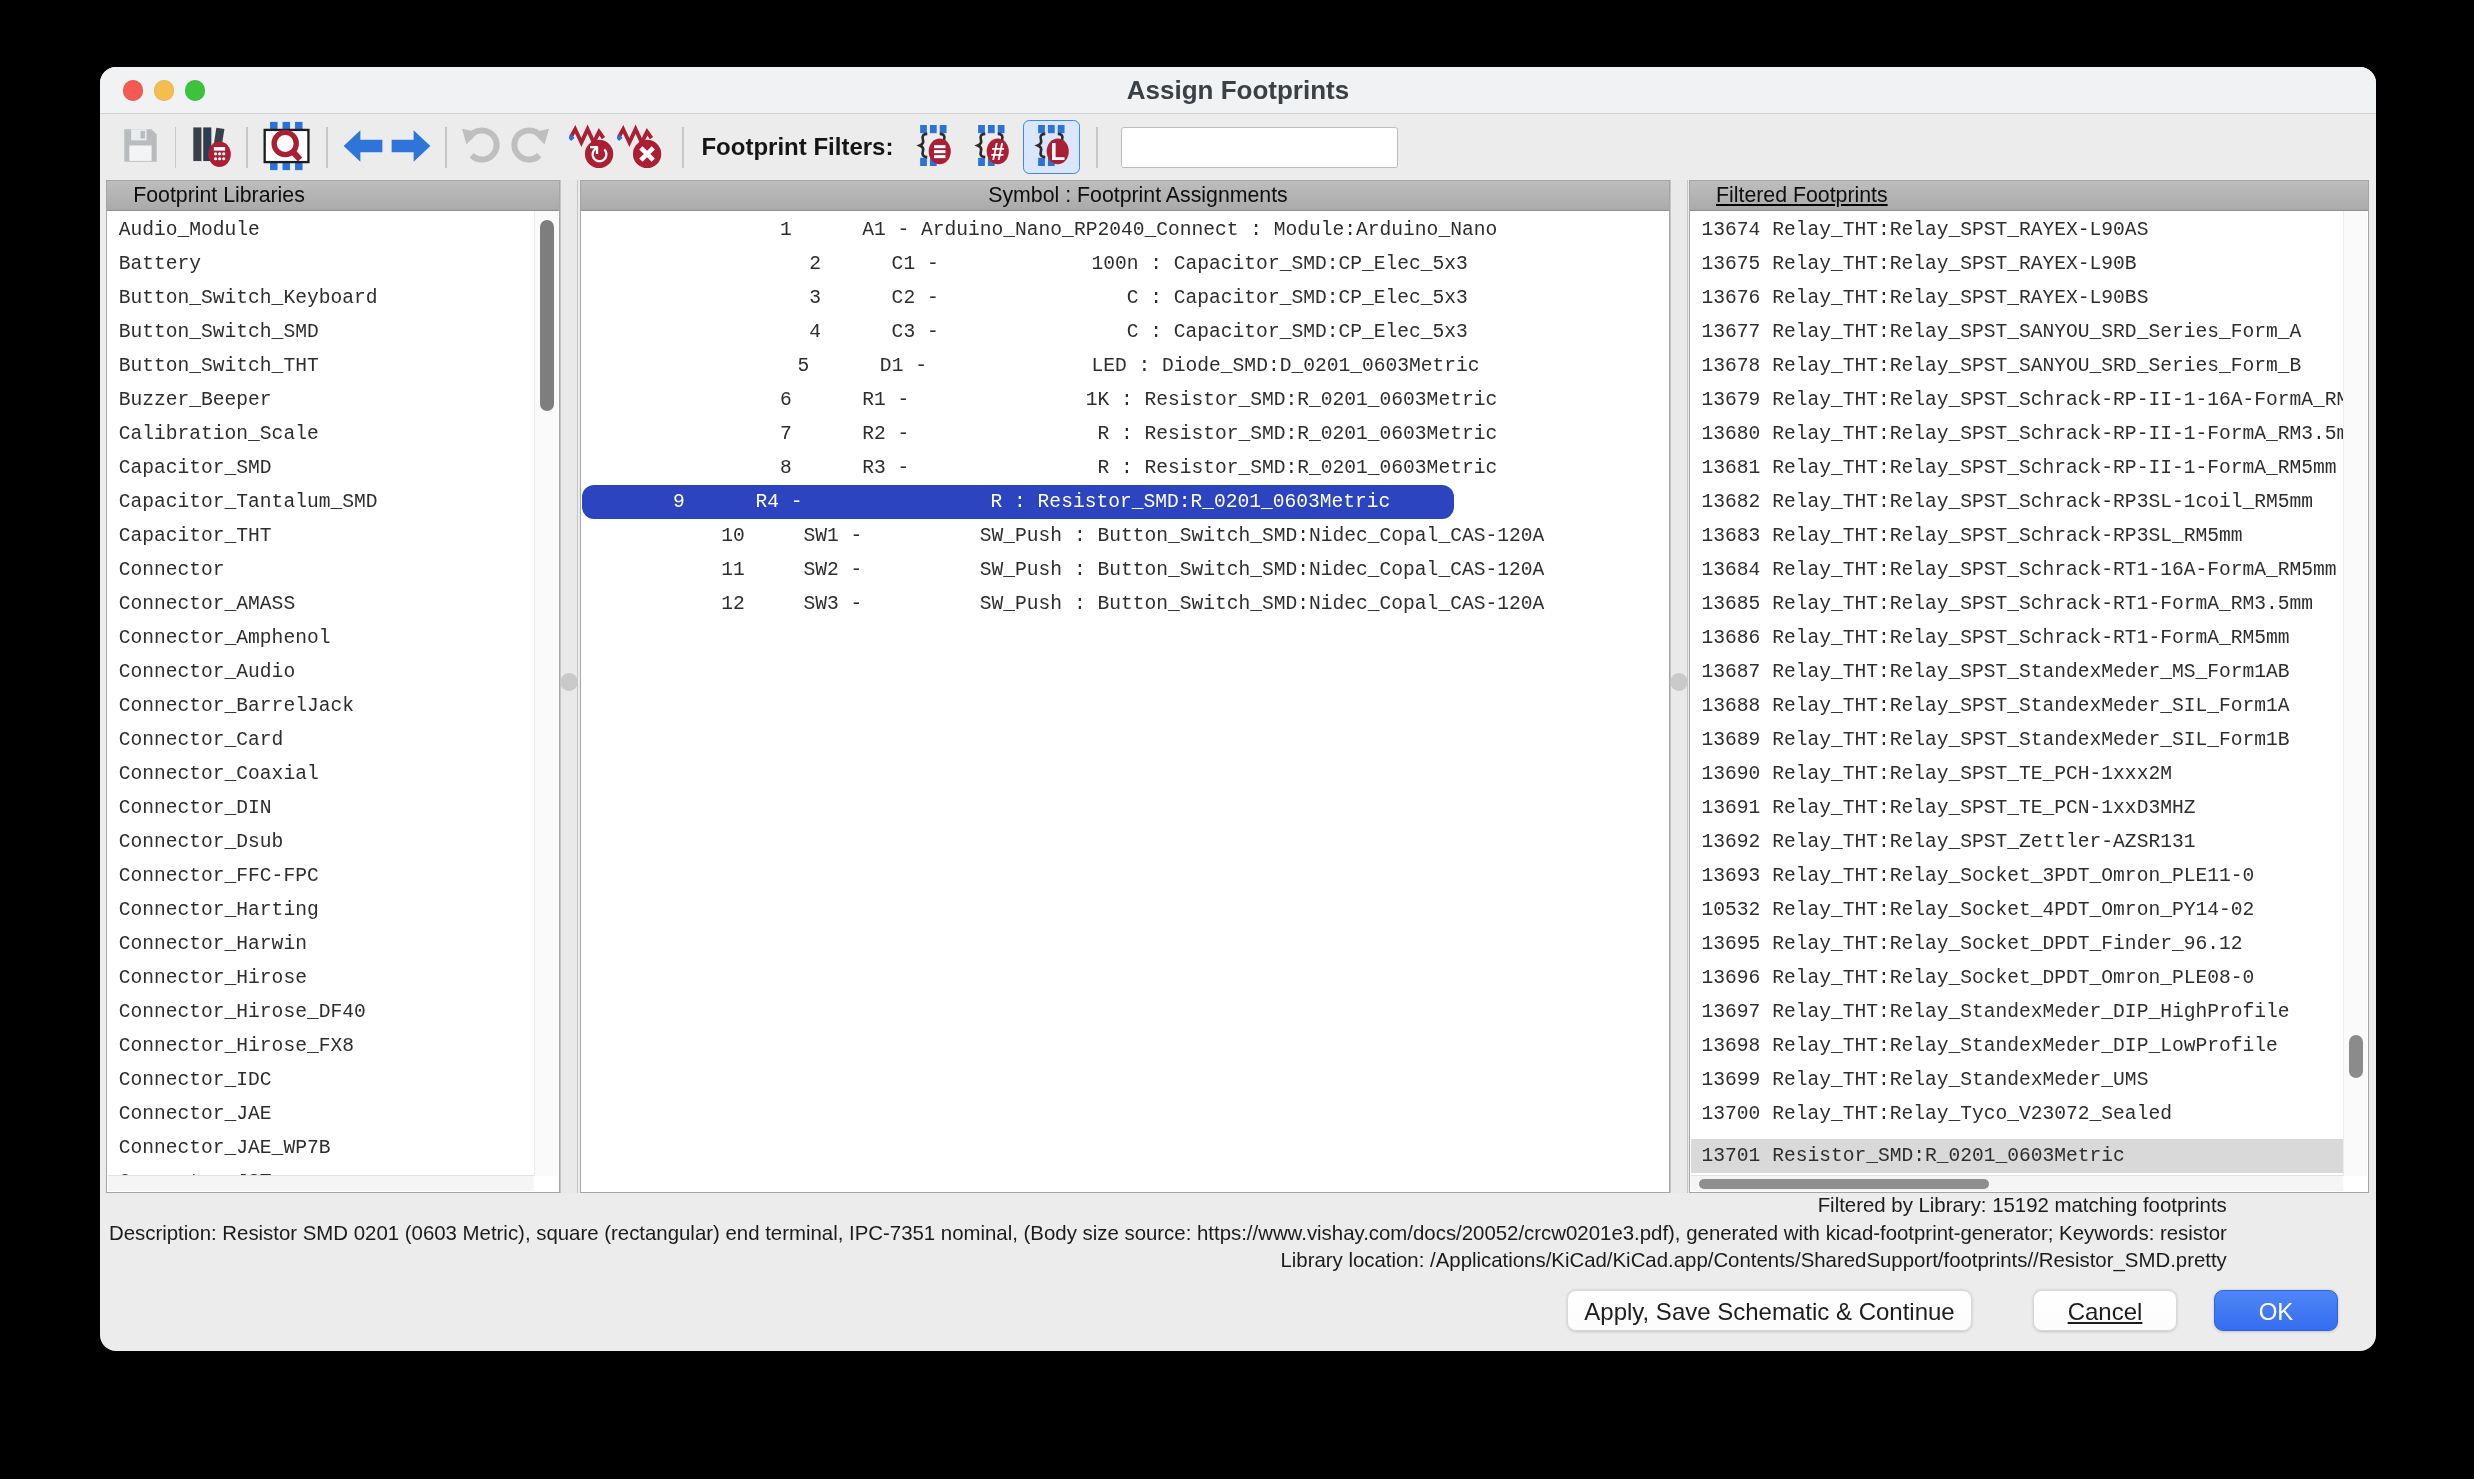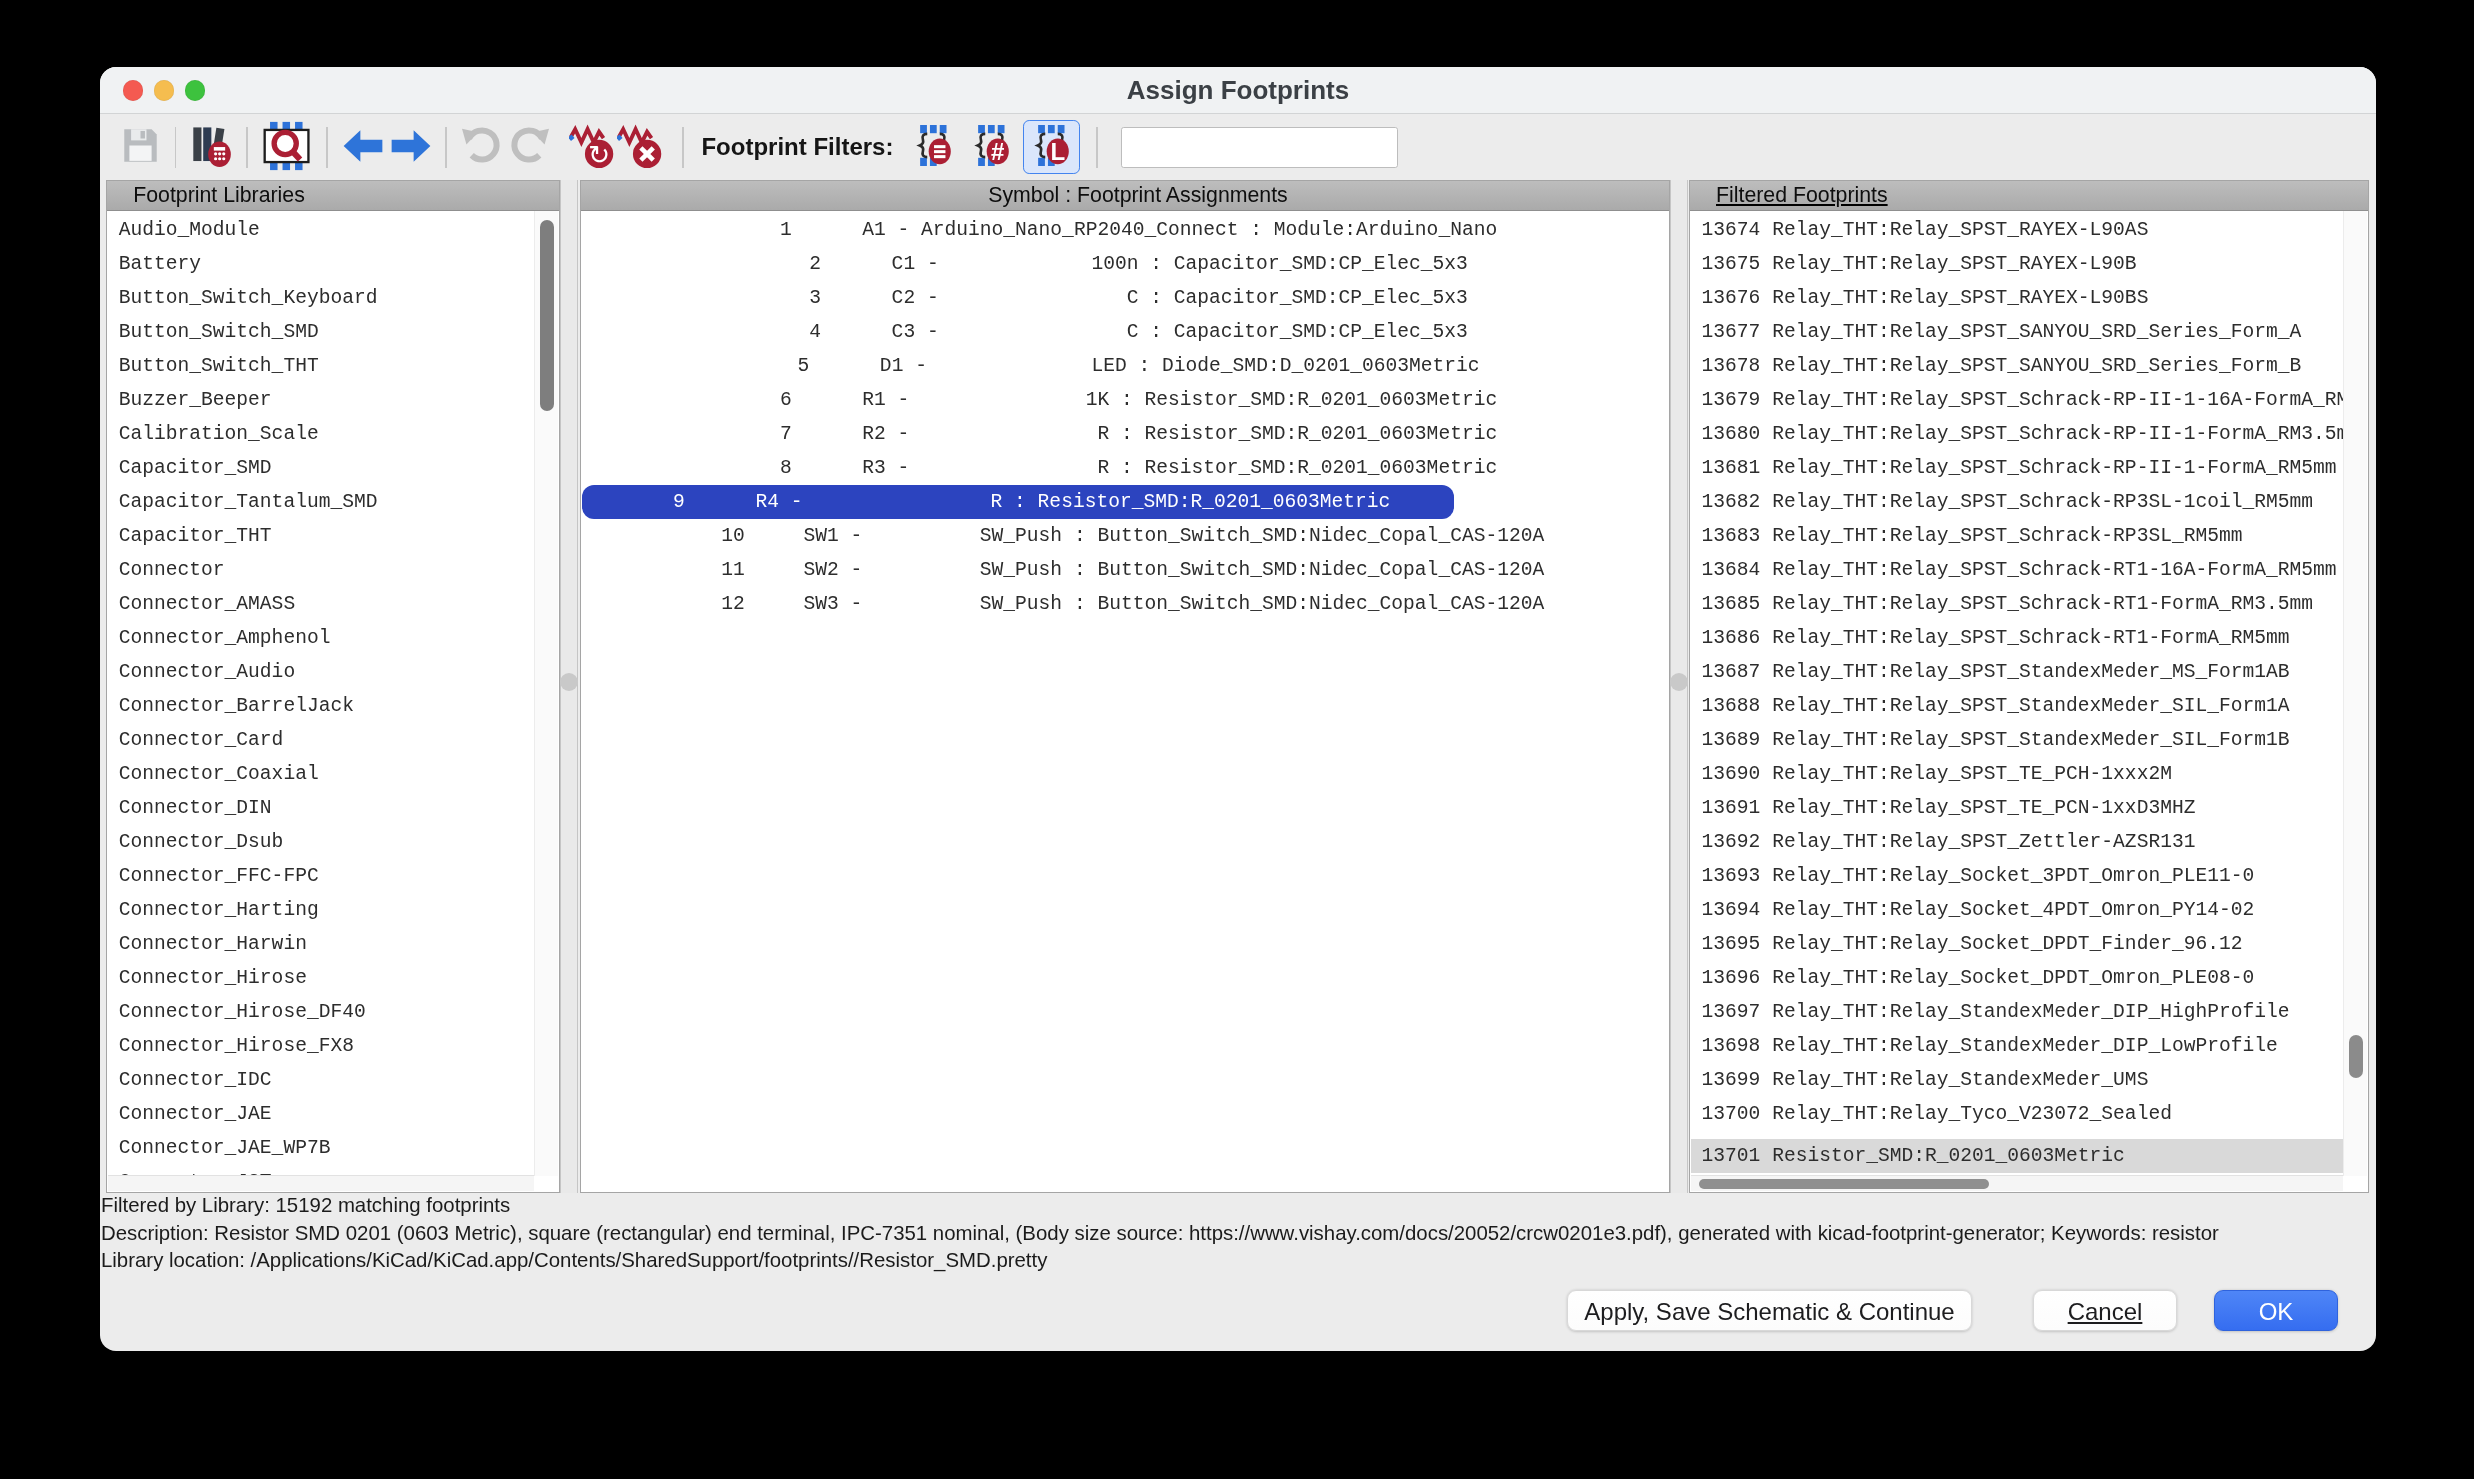--- a/index.html
+++ b/index.html
@@ -43,21 +43,21 @@
   .mid .row{padding-left:3.6px;}
   .mid .row.sel{background:#2c44bf;color:#fff;width:869px;border-radius:12px;}
   .right .row.hl{background:#d9d9d9;margin-top:8px;}
   .row.partial{height:19.6px;overflow:hidden;}
   
   .vtrack{position:absolute;top:30px;width:23px;background:#fafafa;border-left:0.9px solid #ececec;}
   .vthumb{position:absolute;width:14.2px;border-radius:7.1px;background:#7e7e7e;}
   .htrack{position:absolute;left:0.9px;height:15px;background:#f5f5f5;border-top:0.9px solid #e2e2e2;}
   .hthumb{position:absolute;top:2.7px;height:10.7px;border-radius:5.3px;background:#8f8f8f;}
   
-  .status{position:absolute;left:1px;top:1125px;font-size:20.4px;line-height:27.6px;color:#1b1b1b;white-space:nowrap;}
+  .status{position:absolute;left:9px;top:1125px;font-size:20.4px;line-height:27.6px;color:#1b1b1b;white-space:nowrap;text-align:right;}
   
   .btn{position:absolute;top:1223px;height:41px;line-height:41px;border-radius:9px;text-align:center;
        font-size:24px;color:#1d1d1f;background:linear-gradient(#ffffff,#fcfcfc);
        border:0.9px solid #d8d8d8;box-shadow:0 0.9px 2.7px rgba(0,0,0,.18);box-sizing:border-box;}
   .btn.apply{left:1467px;width:405px;}
   .btn.cancel{left:1933px;width:144px;text-decoration:underline;}
   .btn.ok{left:2114px;width:124px;background:linear-gradient(#4f86f7,#356df0);border:0.9px solid #2f63dd;color:#fff;}
 </style>
 </head>
 <body>
@@ -305,21 +305,21 @@
         <div class="row">13684 Relay_THT:Relay_SPST_Schrack-RT1-16A-FormA_RM5mm</div>
         <div class="row">13685 Relay_THT:Relay_SPST_Schrack-RT1-FormA_RM3.5mm</div>
         <div class="row">13686 Relay_THT:Relay_SPST_Schrack-RT1-FormA_RM5mm</div>
         <div class="row">13687 Relay_THT:Relay_SPST_StandexMeder_MS_Form1AB</div>
         <div class="row">13688 Relay_THT:Relay_SPST_StandexMeder_SIL_Form1A</div>
         <div class="row">13689 Relay_THT:Relay_SPST_StandexMeder_SIL_Form1B</div>
         <div class="row">13690 Relay_THT:Relay_SPST_TE_PCH-1xxx2M</div>
         <div class="row">13691 Relay_THT:Relay_SPST_TE_PCN-1xxD3MHZ</div>
         <div class="row">13692 Relay_THT:Relay_SPST_Zettler-AZSR131</div>
         <div class="row">13693 Relay_THT:Relay_Socket_3PDT_Omron_PLE11-0</div>
-        <div class="row">13694 Relay_THT:Relay_Socket_4PDT_Omron_PY14-02</div>
+        <div class="row">10532 Relay_THT:Relay_Socket_4PDT_Omron_PY14-02</div>
         <div class="row">13695 Relay_THT:Relay_Socket_DPDT_Finder_96.12</div>
         <div class="row">13696 Relay_THT:Relay_Socket_DPDT_Omron_PLE08-0</div>
         <div class="row">13697 Relay_THT:Relay_StandexMeder_DIP_HighProfile</div>
         <div class="row">13698 Relay_THT:Relay_StandexMeder_DIP_LowProfile</div>
         <div class="row">13699 Relay_THT:Relay_StandexMeder_UMS</div>
         <div class="row">13700 Relay_THT:Relay_Tyco_V23072_Sealed</div>
         <div class="row hl">13701 Resistor_SMD:R_0201_0603Metric</div>
         <div class="row partial">13702 Resistor_SMD:R_0201_0603Metric_Pad0.64x0.40mm_HandSolder</div>
       </div>
     <div class="vtrack" style="right:0.9px;bottom:16px;">

